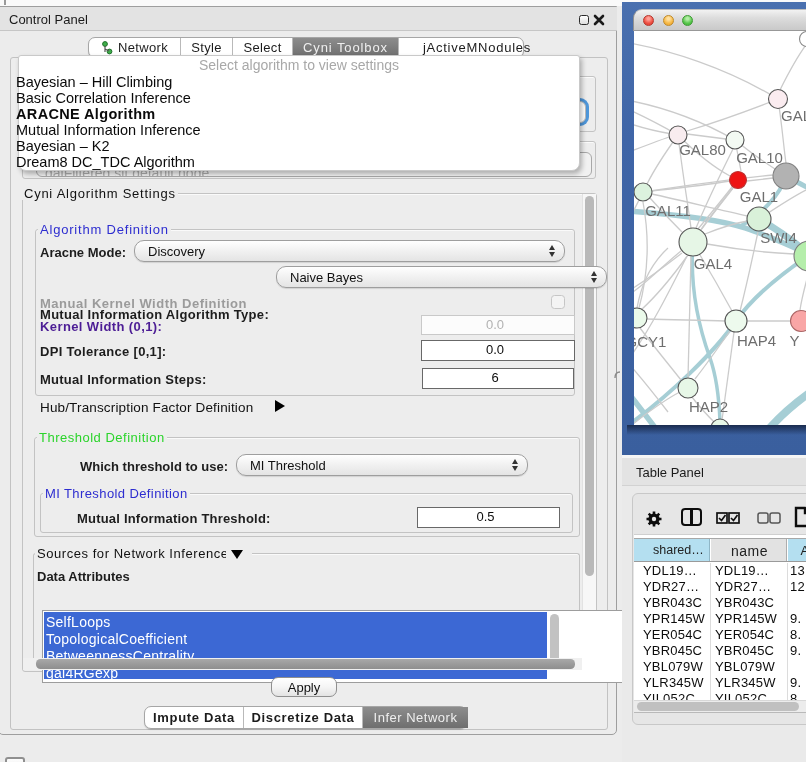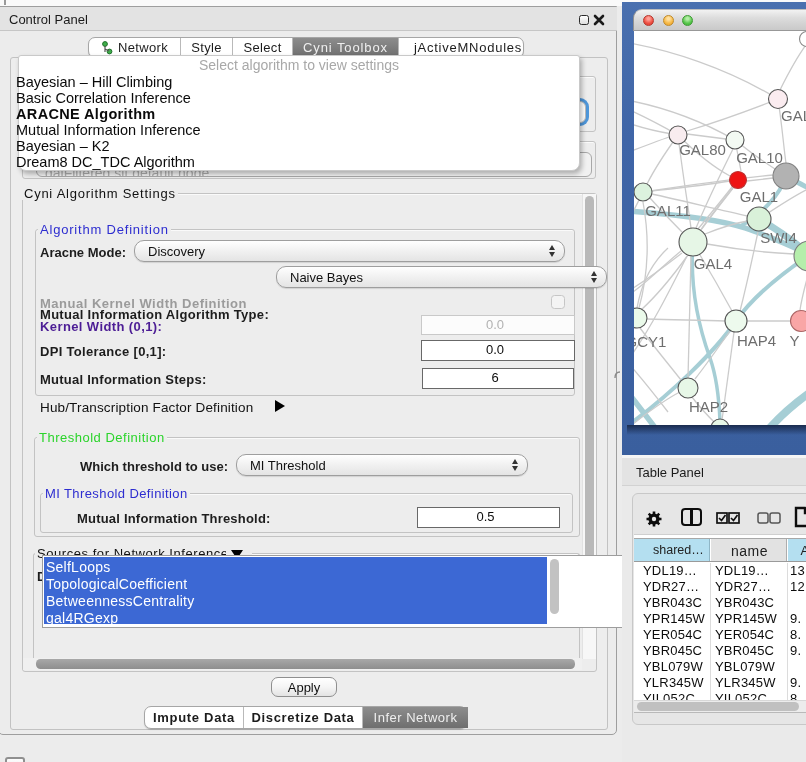--- a/index.html
+++ b/index.html
@@ -40,21 +40,21 @@
   <div class="s" style="left:0;width:92px;">
     <svg width="13" height="14" viewBox="0 0 13 14" style="margin-right:4px;">
         <circle cx="4" cy="3" r="2.4" fill="#3fae4a" stroke="#1e7029" stroke-width="1"></circle>
         <circle cx="8.5" cy="10.5" r="2.4" fill="#3fae4a" stroke="#1e7029" stroke-width="1"></circle>
         <path d="M4 5 L4 11 M4 8 L8 10" stroke="#555" stroke-width="1.2" fill="none"></path>
       </svg>
     Network</div>
   <div class="s" style="left:92px;width:52px;">Style</div>
   <div class="s" style="left:144px;width:60px;">Select</div>
   <div class="s dark" style="left:204px;width:106px;letter-spacing:0.9px;">Cyni Toolbox</div>
-  <div class="s last" style="left:316px;width:126px;letter-spacing:0.75px;text-align:right;">jActiveMNodules</div>
+  <div class="s last" style="left:325px;width:126px;letter-spacing:0.75px;text-align:right;">jActiveMNodules</div>
 </div>
 
 <div class="abs" style="left:10px;top:57px;width:598px;height:673px;border:1px solid #c2c2c2;border-radius:3px;background:#ededed;"></div>
 
 <div class="grpbox" style="left:22px;top:76px;width:574px;height:56px;"></div>
 <div class="grpbox" style="left:22px;top:141px;width:574px;height:38px;"></div>
 <div class="abs" style="left:30px;top:101px;width:556px;height:22px;border:1px solid #bbb;border-radius:6px;background:#fff;box-shadow:0 0 0 3px #4e96d9;"></div>
 <div class="abs" style="left:36px;top:152px;width:556px;height:25px;border:1px solid #a8a8a8;border-radius:6px;background:#f1f1f1;overflow:hidden;">
     <span style="position:absolute;left:8px;top:12px;font-size:14px;color:#adadad;">galFiltered sif default node</span>
   </div>
@@ -117,21 +117,21 @@
 <div class="grptitle" style="left:43px;top:487px;color:#2d2dd0;letter-spacing:0.4px;">MI Threshold Definition</div>
 <div class="lbl" style="left:47px;top:511px;letter-spacing:0.2px;padding-left:30px;">Mutual Information Threshold:</div>
 <div class="tfield" style="left:417px;top:507px;width:143px;height:21px;border:1.5px solid #686868;line-height:18px;">0.5</div>
 
 <div class="grpbox" style="left:33px;top:553px;width:547px;height:106px;border-bottom:none;border-radius:3px 3px 0 0;"></div>
 <div class="grptitle" style="left:35px;top:547px;color:#111;letter-spacing:0.55px;">Sources for Network Inference</div>
 <div class="abs" style="left:226px;top:547px;width:26px;height:13px;background:#ededed;"></div>
 <div class="abs" style="left:231px;top:550px;width:0;height:0;border-left:6.5px solid transparent;border-right:6.5px solid transparent;border-top:9px solid #000;"></div>
 
 <div class="lbl" style="left:37px;top:569px;letter-spacing:0;">Data Attributes</div>
-<div class="abs" style="left:42px;top:555px;width:618px;height:73px;border:1px solid #9d9d9d;background:#fff;overflow:hidden;">
+<div class="abs" style="left:42px;top:610px;width:618px;height:73px;border:1px solid #9d9d9d;background:#fff;overflow:hidden;">
   <div style="position:absolute;left:1px;top:1px;width:503px;height:67px;background:#3c68d4;"></div>
   <div style="position:absolute;left:3px;top:2.5px;font-size:14px;letter-spacing:0.25px;color:#fff;line-height:17.2px;">SelfLoops<br>TopologicalCoefficient<br>BetweennessCentrality<br>gal4RGexp</div>
   <div style="position:absolute;left:507px;top:3px;width:9px;height:55px;background:#c2c2c2;border-radius:4.5px;"></div>
 </div>
 
 <div class="abs" style="left:23px;top:658px;width:559px;height:12px;background:#f0f0f0;"></div>
 <div class="abs" style="left:36px;top:659px;width:539px;height:9.5px;background:linear-gradient(#a8a8a8,#8e8e8e);border-radius:4.5px;"></div>
 
 <div class="abs" style="left:271px;top:677px;width:66px;height:20px;border:1px solid #8f8f8f;border-radius:7px;background:linear-gradient(#ffffff,#f5f5f5 50%,#e3e3e3);display:flex;align-items:center;justify-content:center;font-size:13px;color:#111;">Apply</div>
 

